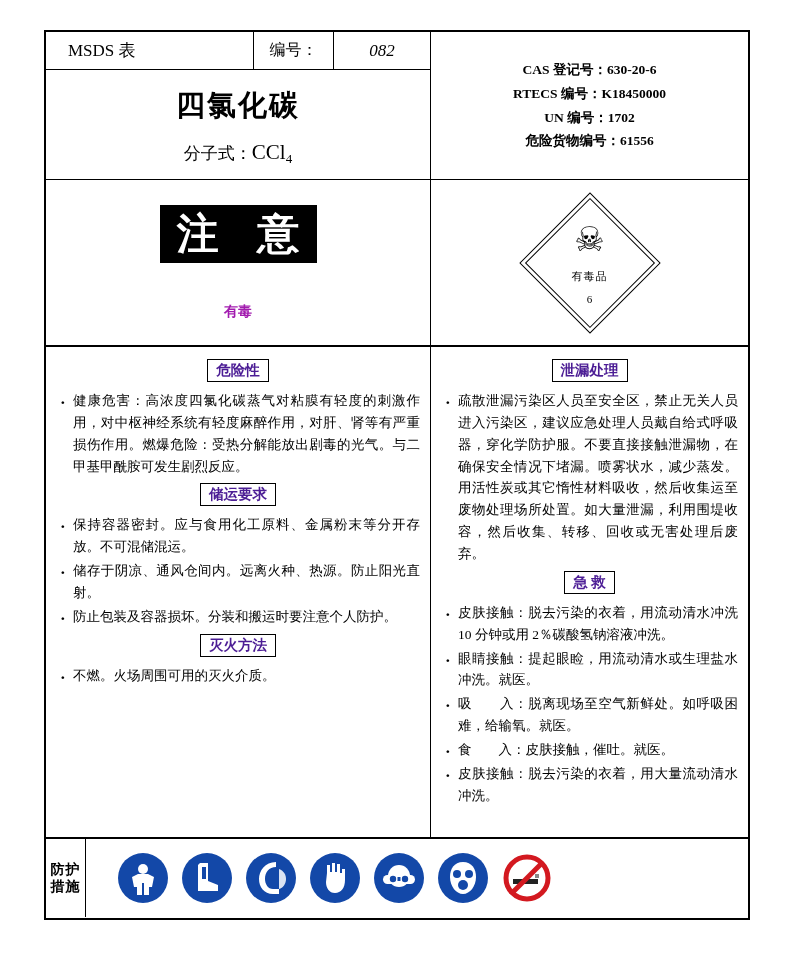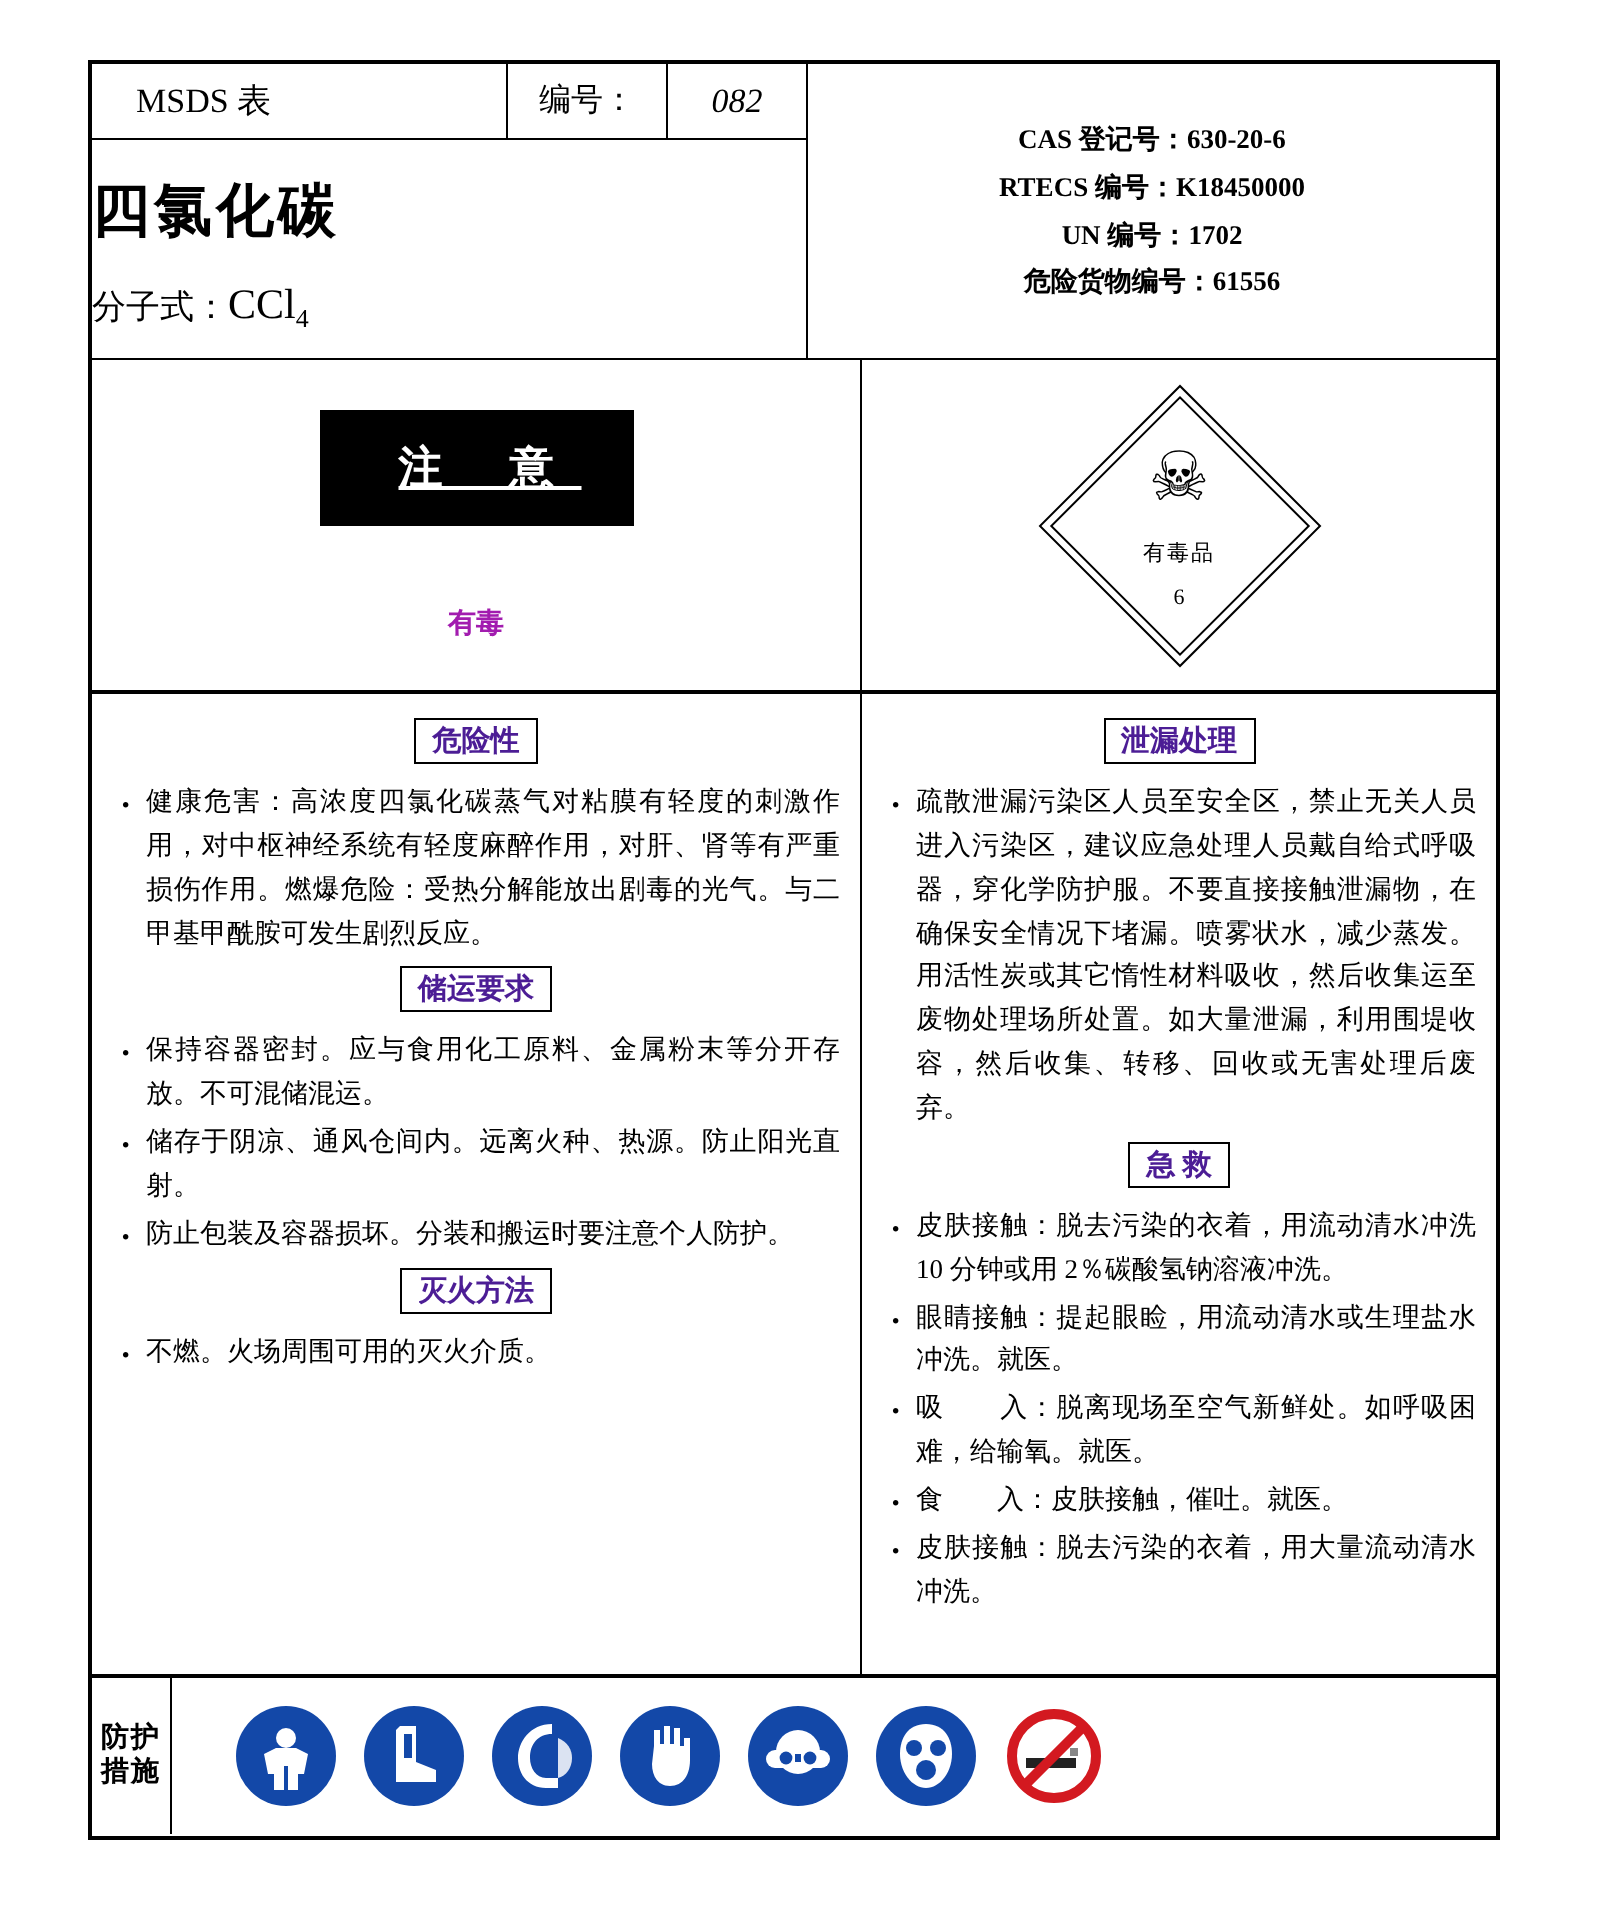--- a/index.html
+++ b/index.html
@@ -2,38 +2,38 @@
 <html><head>
 <meta charset="utf-8">
 <style>
   html,body{margin:0;padding:0;background:#ffffff;}
   body{width:799px;height:953px;font-family:"Liberation Serif",serif;color:#000;}
   .sheet{position:relative;width:799px;height:953px;box-sizing:border-box;}
   .frame{position:absolute;left:44px;top:30px;width:706px;height:890px;border:2px solid #000;box-sizing:border-box;}
 
   
   .hdr{display:flex;height:148px;border-bottom:1.5px solid #000;box-sizing:border-box;}
-  .hdr-left{width:358px;border-right:1.5px solid #000;box-sizing:border-box;display:flex;flex-direction:column;}
+  .hdr-left{width:385px;border-right:1.5px solid #000;box-sizing:border-box;display:flex;flex-direction:column;}
   .hdr-left-top{height:38px;display:flex;border-bottom:1.5px solid #000;box-sizing:border-box;}
   .cell-msds{width:208px;border-right:1.5px solid #000;box-sizing:border-box;display:flex;align-items:center;padding-left:22px;font-size:17px;}
   .cell-bianhao{width:80px;border-right:1.5px solid #000;box-sizing:border-box;display:flex;align-items:center;justify-content:center;font-size:16px;}
   .cell-num{flex:1;display:flex;align-items:center;justify-content:center;font-size:17px;font-style:italic;}
-  .hdr-left-bot{flex:1;display:flex;flex-direction:column;align-items:flex-start;justify-content:center;}
+  .hdr-left-bot{flex:1;display:flex;flex-direction:column;align-items:center;justify-content:center;}
   .chem-name{font-size:29px;font-weight:bold;letter-spacing:2px;margin-top:4px;}
   .formula{font-size:17px;margin-top:14px;}
   .formula .fx{font-family:"Liberation Serif",serif;font-size:21px;}
   .formula sub{font-size:13px;}
   .hdr-right{flex:1;box-sizing:border-box;display:flex;flex-direction:column;justify-content:center;align-items:center;padding-top:0;}
   .idline{font-size:13.5px;line-height:1.75;white-space:nowrap;}
   .idline b{font-weight:bold;}
 
   
   .warn{display:flex;height:167px;border-bottom:2px solid #000;box-sizing:border-box;}
   .warn-left{width:385px;border-right:1.5px solid #000;box-sizing:border-box;display:flex;flex-direction:column;align-items:center;justify-content:center;}
-  .attn-box{width:157px;height:58px;background:#000;color:#fff;display:flex;align-items:center;justify-content:center;font-size:22px;font-weight:bold;letter-spacing:14px;text-indent:14px;text-decoration:underline;}
+  .attn-box{width:157px;height:58px;background:#000;color:#fff;display:flex;align-items:center;justify-content:center;font-size:42px;font-weight:bold;letter-spacing:14px;text-indent:14px;}
   .toxic-word{color:#a21caf;font-size:14px;font-weight:bold;margin-top:40px;}
   .warn-right{flex:1;display:flex;align-items:center;justify-content:center;}
   .diamond-wrap{position:relative;width:124px;height:124px;}
   .diamond{position:absolute;left:12px;top:12px;width:100px;height:100px;border:1.5px solid #000;transform:rotate(45deg);box-sizing:border-box;}
   .diamond-inner{position:absolute;left:16px;top:16px;width:92px;height:92px;border:1px solid #000;transform:rotate(45deg);box-sizing:border-box;}
   .skull{position:absolute;left:0;top:22px;width:124px;text-align:center;font-size:34px;line-height:1;}
   .dlabel{position:absolute;left:0;top:68px;width:124px;text-align:center;font-size:11px;letter-spacing:1px;}
   .dnum{position:absolute;left:0;top:92px;width:124px;text-align:center;font-size:11px;}
 
   

